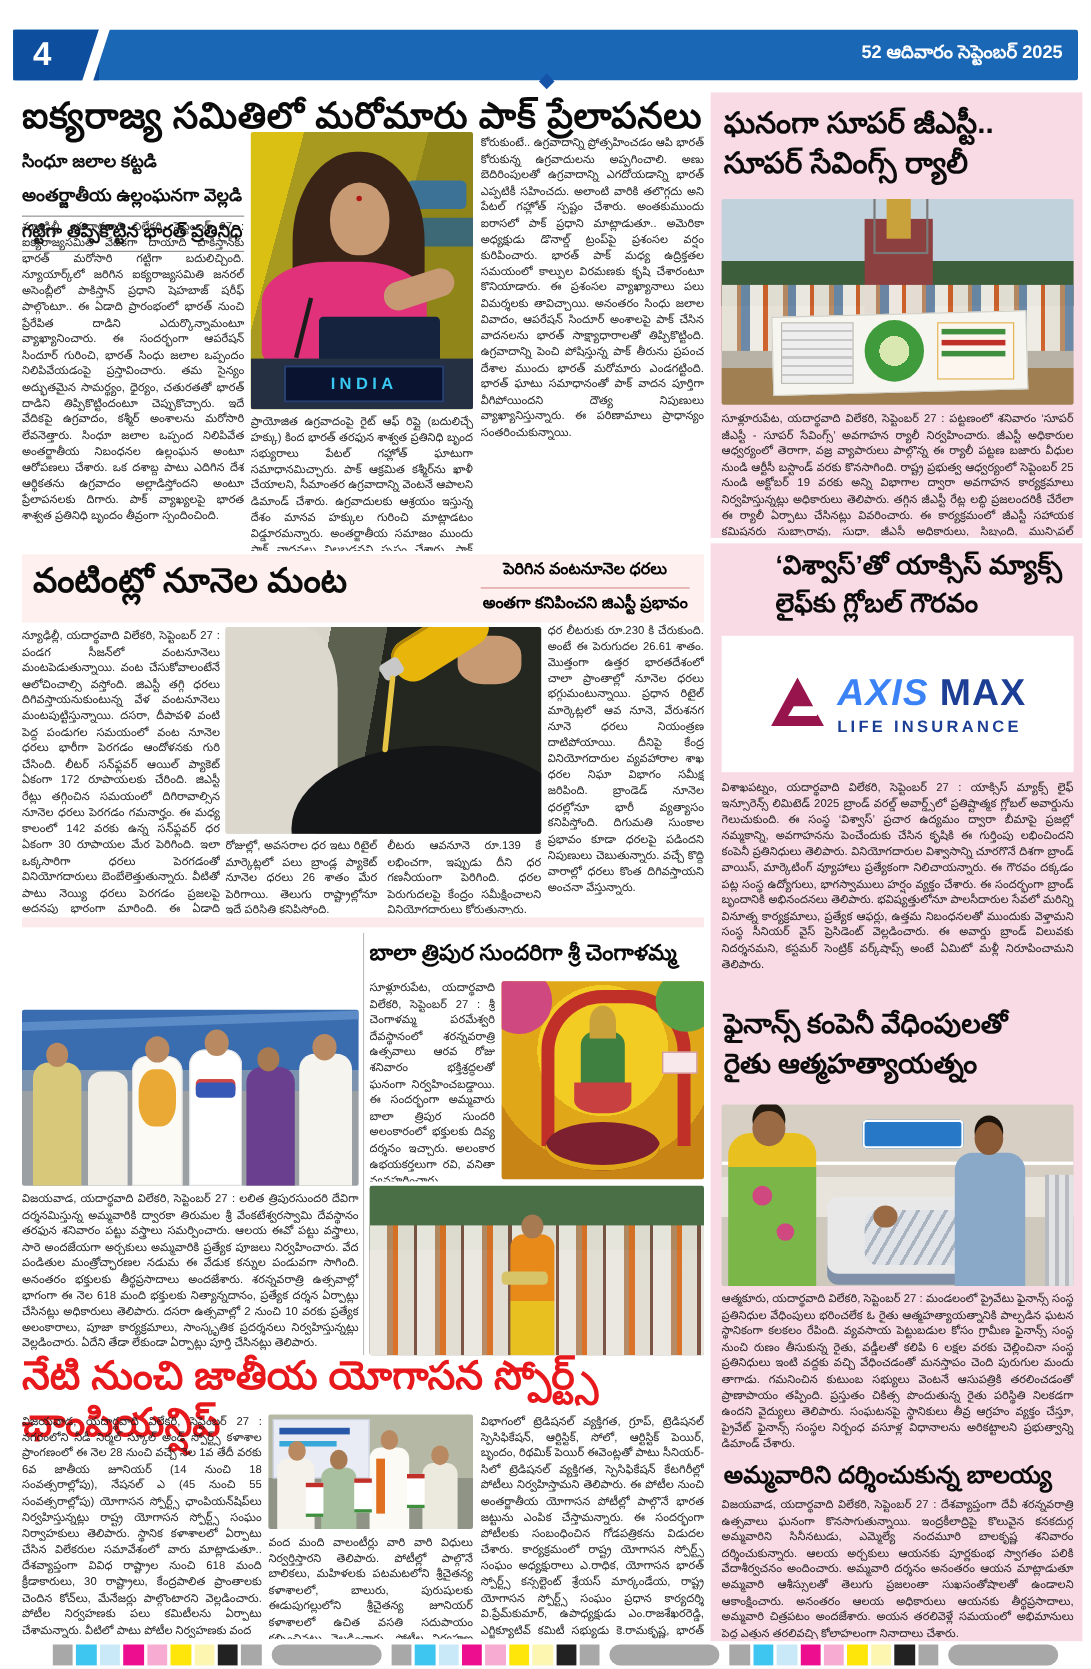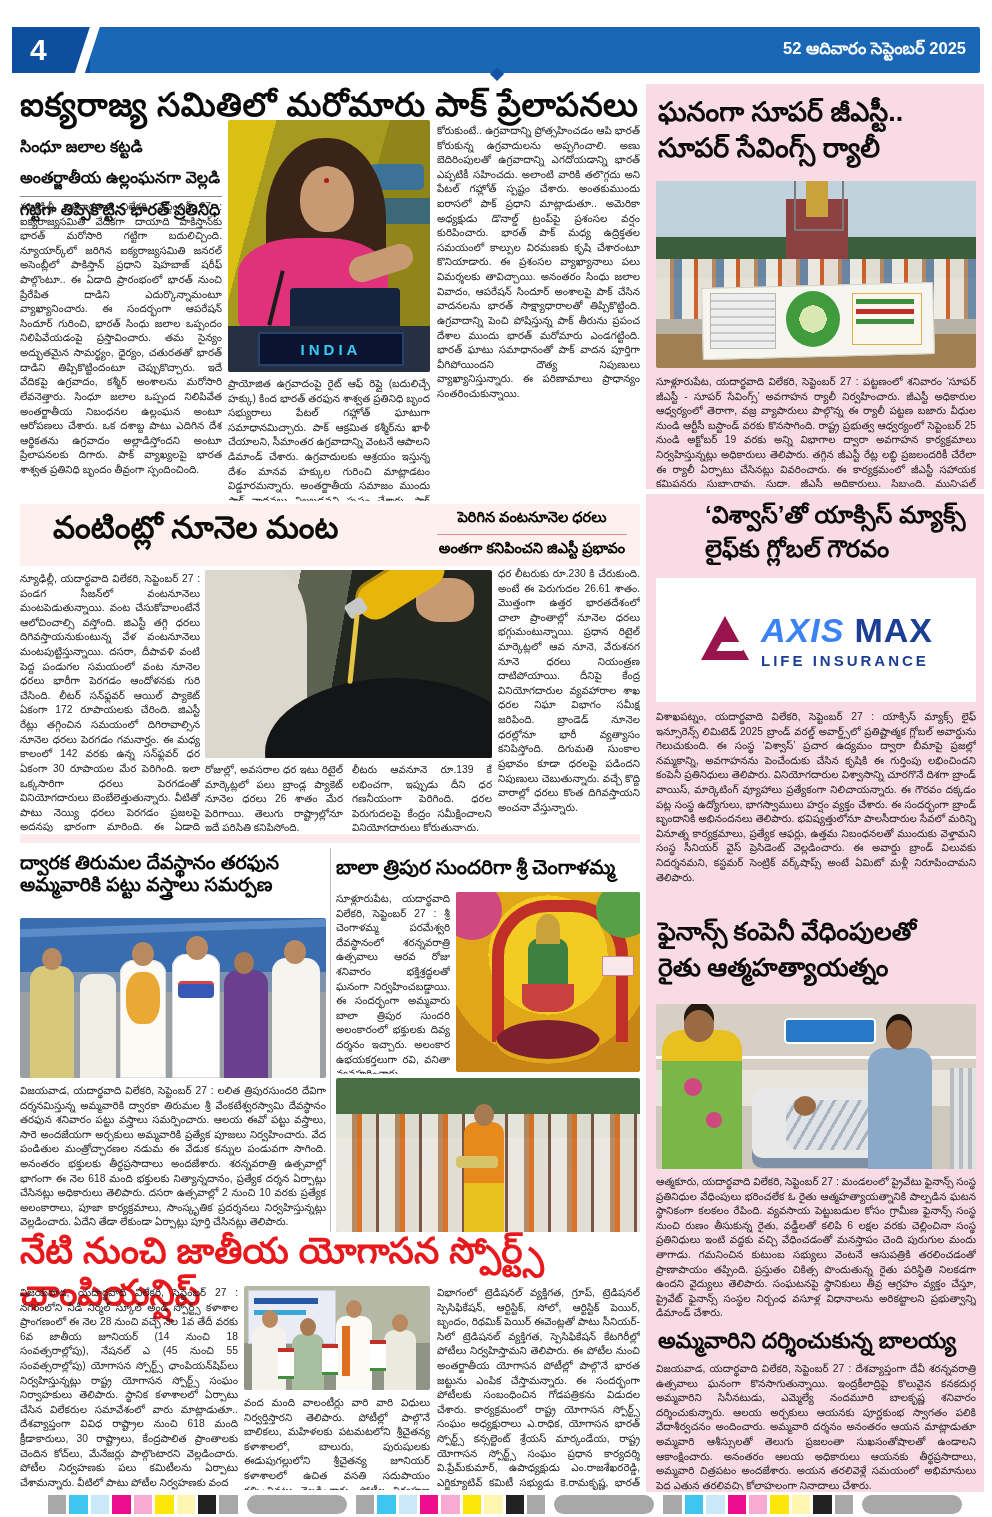--- a/index.html
+++ b/index.html
@@ -71,21 +71,21 @@
     <div class="placard" style="left:30px;bottom:6px;width:142px;height:30px;">
       <span>INDIA</span>
     </div>
   </div>
 
   <div class="abs body-txt" style="left:20px;top:200px;width:202px;height:300px;overflow:hidden;">న్యూఢిల్లీ, యదార్థవాది విలేకరి, సెప్టెంబర్ 27 : ఐక్యరాజ్యసమితి వేదికగా దాయాది పాకిస్తాన్‌కు భారత్ మరోసారి గట్టిగా బదులిచ్చింది. న్యూయార్క్‌లో జరిగిన ఐక్యరాజ్యసమితి జనరల్ అసెంబ్లీలో పాకిస్తాన్ ప్రధాని షెహబాజ్ షరీఫ్ పాల్గొంటూ.. ఈ ఏడాది ప్రారంభంలో భారత్ నుంచి ప్రేరేపిత దాడిని ఎదుర్కొన్నామంటూ వ్యాఖ్యానించారు. ఈ సందర్భంగా ఆపరేషన్ సిందూర్ గురించి, భారత్ సింధు జలాల ఒప్పందం నిలిపివేయడంపై ప్రస్తావించారు. తమ సైన్యం అద్భుతమైన సామర్థ్యం, ధైర్యం, చతురతతో భారత్ దాడిని తిప్పికొట్టిందంటూ చెప్పుకొచ్చారు. ఇదే వేదికపై ఉగ్రవాదం, కశ్మీర్ అంశాలను మరోసారి లేవనెత్తారు. సింధూ జలాల ఒప్పంద నిలిపివేత అంతర్జాతీయ నిబంధనల ఉల్లంఘన అంటూ ఆరోపణలు చేశారు. ఒక దశాబ్ద పాటు ఎదిగిన దేశ ఆర్థికతను ఉగ్రవాదం అల్లాడిస్తోందని అంటూ ప్రేలాపనలకు దిగారు. పాక్ వ్యాఖ్యలపై భారత శాశ్వత ప్రతినిధి బృందం తీవ్రంగా స్పందించింది.</div>
   <div class="abs body-txt" style="left:228px;top:377px;width:202px;height:124px;overflow:hidden;">ప్రాయోజిత ఉగ్రవాదంపై రైట్ ఆఫ్ రిప్లై (బదులిచ్చే హక్కు) కింద భారత్ తరఫున శాశ్వత ప్రతినిధి బృంద సభ్యురాలు పేటల్ గహ్లోత్ ఘాటుగా సమాధానమిచ్చారు. పాక్ ఆక్రమిత కశ్మీర్‌ను ఖాళీ చేయాలని, సీమాంతర ఉగ్రవాదాన్ని వెంటనే ఆపాలని డిమాండ్ చేశారు. ఉగ్రవాదులకు ఆశ్రయం ఇస్తున్న దేశం మానవ హక్కుల గురించి మాట్లాడటం విడ్డూరమన్నారు. అంతర్జాతీయ సమాజం ముందు పాక్ వాదనలు నిలబడవని స్పష్టం చేశారు. పాక్ శాంతిని నిజంగా</div>
   <div class="abs body-txt" style="left:437px;top:124px;width:203px;height:377px;overflow:hidden;">కోరుకుంటే.. ఉగ్రవాదాన్ని ప్రోత్సహించడం ఆపి భారత్ కోరుకున్న ఉగ్రవాదులను అప్పగించాలి. అణు బెదిరింపులతో ఉగ్రవాదాన్ని ఎగదోయడాన్ని భారత్ ఎప్పటికీ సహించదు. అలాంటి వారికి తలొగ్గదు అని పేటల్ గహ్లోత్ స్పష్టం చేశారు. అంతకుముందు ఐరాసలో పాక్ ప్రధాని మాట్లాడుతూ.. అమెరికా అధ్యక్షుడు డొనాల్డ్ ట్రంప్‌పై ప్రశంసల వర్షం కురిపించారు. భారత్ పాక్ మధ్య ఉద్రిక్తతల సమయంలో కాల్పుల విరమణకు కృషి చేశారంటూ కొనియాడారు. ఈ ప్రశంసల వ్యాఖ్యానాలు పలు విమర్శలకు తావిచ్చాయి. అనంతరం సింధు జలాల వివాదం, ఆపరేషన్ సిందూర్ అంశాలపై పాక్ చేసిన వాదనలను భారత్ సాక్ష్యాధారాలతో తిప్పికొట్టింది. ఉగ్రవాదాన్ని పెంచి పోషిస్తున్న పాక్ తీరును ప్రపంచ దేశాల ముందు భారత్ మరోమారు ఎండగట్టింది. భారత్ ఘాటు సమాధానంతో పాక్ వాదన పూర్తిగా వీగిపోయిందని దౌత్య నిపుణులు వ్యాఖ్యానిస్తున్నారు. ఈ పరిణామాలు ప్రాధాన్యం సంతరించుకున్నాయి.</div>
 
   <div class="abs" style="left:20px;top:504px;width:620px;height:62px;background:#fdf0ee;"></div>
-  <div class="abs hl" style="left:30px;top:510px;width:390px;font-size:31px;margin-left:23px;">వంటింట్లో నూనెల మంట</div>
+  <div class="abs hl" style="left:30px;top:510px;width:390px;font-size:31px;">వంటింట్లో నూనెల మంట</div>
   <div class="abs" style="left:424px;top:506px;width:216px;">
     <div class="red-sub">పెరిగిన వంటనూనెల ధరలు</div>
     <div class="red-sub-div"></div>
     <div class="red-sub">అంతగా కనిపించని జిఎస్టీ ప్రభావం</div>
   </div>
 
   <div class="abs body-txt" style="left:20px;top:572px;width:180px;height:260px;overflow:hidden;">న్యూఢిల్లీ, యదార్థవాది విలేకరి, సెప్టెంబర్ 27 : పండగ సీజన్‌లో వంటనూనెలు మంటపెడుతున్నాయి. వంట చేసుకోవాలంటేనే ఆలోచించాల్సి వస్తోంది. జిఎస్టీ తగ్గి ధరలు దిగివస్తాయనుకుంటున్న వేళ వంటనూనెలు మంటపుట్టిస్తున్నాయి. దసరా, దీపావళి వంటి పెద్ద పండుగల సమయంలో వంట నూనెల ధరలు భారీగా పెరగడం ఆందోళనకు గురి చేసింది. లీటర్ సన్‌ఫ్లవర్ ఆయిల్ ప్యాకెట్ ఏకంగా 172 రూపాయలకు చేరింది. జిఎస్టీ రేట్లు తగ్గించిన సమయంలో దిగిరావాల్సిన నూనెల ధరలు పెరగడం గమనార్హం. ఈ మధ్య కాలంలో 142 వరకు ఉన్న సన్‌ఫ్లవర్ ధర ఏకంగా 30 రూపాయల మేర పెరిగింది. ఇలా ఒక్కసారిగా ధరలు పెరగడంతో వినియోగదారులు బెంబేలెత్తుతున్నారు. వీటితో పాటు నెయ్యి ధరలు పెరగడం ప్రజలపై అదనపు భారంగా మారింది. ఈ ఏడాది పామాయిల్ ధరలు 9.10 శాతం, పొద్దుతిరుగుడు నూనె ధరలు 14.16 శాతం పెరిగాయి. నెల</div>
 
   <div class="photo" style="left:205px;top:570px;width:287px;height:188px;background:linear-gradient(100deg,#d8d4ca 0 30%,#5c6150 30% 46%,#23271f 46%);">
     <div class="sh" style="left:-8px;top:0;width:110px;height:188px;background:#ddd8cd;border-radius:0 30% 20% 0;"></div>
@@ -95,24 +95,20 @@
     <div class="sh" style="right:126px;top:30px;width:20px;height:16px;background:#c8c8c8;border-radius:4px;transform:rotate(-32deg);"></div>
     <div class="sh" style="right:136px;top:44px;width:5px;height:70px;background:#e6c544;transform:rotate(6deg);border-radius:3px;"></div>
   </div>
 
   <div class="abs body-txt" style="left:498px;top:567px;width:142px;height:265px;overflow:hidden;">ధర లీటరుకు రూ.230 కి చేరుకుంది. అంటే ఈ పెరుగుదల 26.61 శాతం. మొత్తంగా ఉత్తర భారతదేశంలో చాలా ప్రాంతాల్లో నూనెల ధరలు భగ్గుమంటున్నాయి. ప్రధాన రిటైల్ మార్కెట్లలో ఆవ నూనె, వేరుశనగ నూనె ధరలు నియంత్రణ దాటిపోయాయి. దీనిపై కేంద్ర వినియోగదారుల వ్యవహారాల శాఖ ధరల నిఘా విభాగం సమీక్ష జరిపింది. బ్రాండెడ్ నూనెల ధరల్లోనూ భారీ వ్యత్యాసం కనిపిస్తోంది. దిగుమతి సుంకాల ప్రభావం కూడా ధరలపై పడిందని నిపుణులు చెబుతున్నారు. వచ్చే కొద్ది వారాల్లో ధరలు కొంత దిగివస్తాయని అంచనా వేస్తున్నారు.</div>
   <div class="abs body-txt" style="left:205px;top:763px;width:138px;height:68px;overflow:hidden;">రోజుల్లో, అవసరాల ధర ఇటు రిటైల్ మార్కెట్లలో పలు బ్రాండ్ల ప్యాకెట్ నూనెల ధరలు 26 శాతం మేర పెరిగాయి. తెలుగు రాష్ట్రాల్లోనూ ఇదే పరిస్థితి కనిపిస్తోంది.</div>
   <div class="abs body-txt" style="left:352px;top:763px;width:140px;height:68px;overflow:hidden;">లీటరు ఆవనూనె రూ.139 కే లభించగా, ఇప్పుడు దీని ధర గణనీయంగా పెరిగింది. ధరల పెరుగుదలపై కేంద్రం సమీక్షించాలని వినియోగదారులు కోరుతున్నారు.</div>
 
   <div class="abs" style="left:20px;top:834px;width:620px;height:9px;background:#fbe9ec;"></div>
 
-  <div class="abs hl" style="left:20px;top:852px;width:306px;font-size:19px;">
-    <div>ద్వారక తిరుమల దేవస్థానం తరఫున</div>
-    <div>అమ్మవారికి పట్టు వస్త్రాలు సమర్పణ</div>
-  </div>
   <div class="photo" style="left:20px;top:918px;width:306px;height:160px;background:linear-gradient(180deg,#3a6db0 0 34%,#7b93ae 34% 46%,#9aa0a4 46%);">
     <div class="sh" style="left:0;top:6px;width:100%;height:8px;background:#5c8cc8;transform:rotate(-2deg);"></div>
     <div class="sh" style="left:10px;top:48px;width:44px;height:112px;background:#d8c87a;border-radius:14px 14px 0 0;"></div>
     <div class="sh" style="left:60px;top:56px;width:36px;height:104px;background:#f0ede4;border-radius:12px 12px 0 0;"></div>
     <div class="sh" style="left:100px;top:42px;width:46px;height:118px;background:#fcfaf4;border-radius:14px 14px 0 0;box-shadow:0 0 0 1px #ddd inset;"></div>
     <div class="sh" style="left:106px;top:54px;width:34px;height:52px;background:#e8a020;border-radius:40%;opacity:.9;"></div>
     <div class="sh" style="left:152px;top:36px;width:48px;height:124px;background:#ffffff;border-radius:14px 14px 0 0;box-shadow:0 0 0 1px #ddd inset;"></div>
     <div class="sh" style="left:158px;top:66px;width:36px;height:14px;background:#3858b8;border-radius:4px;box-shadow:0 -3px 0 #d04848;"></div>
     <div class="sh" style="left:204px;top:52px;width:44px;height:108px;background:#6a3f8f;border-radius:14px 14px 0 0;"></div>
     <div class="sh" style="left:252px;top:40px;width:48px;height:120px;background:#f6f4ee;border-radius:14px 14px 0 0;"></div>

